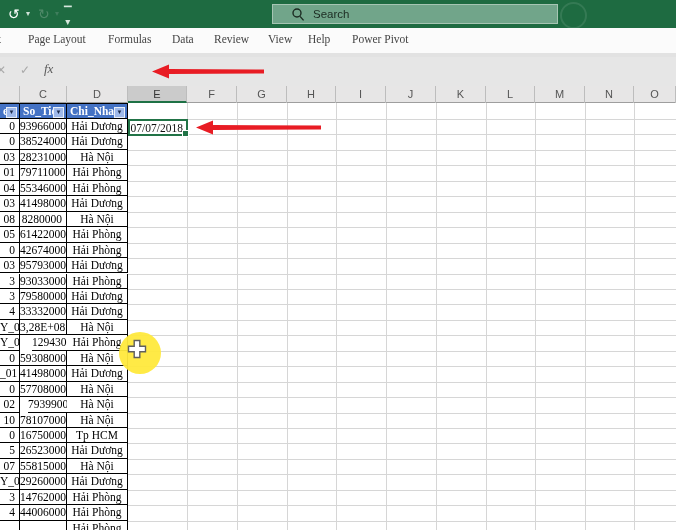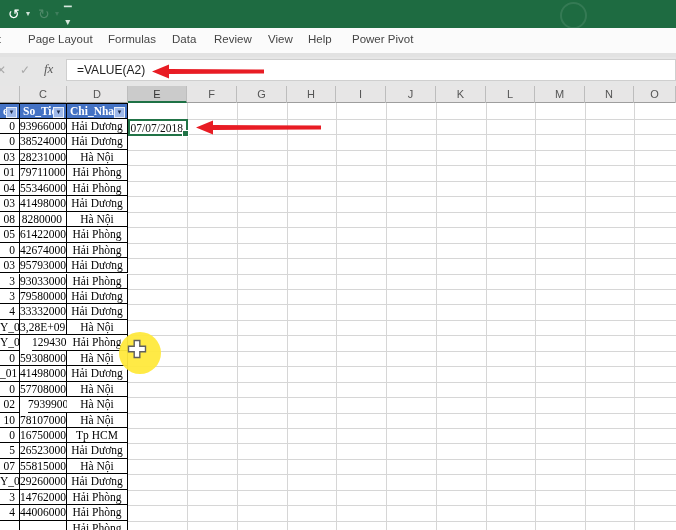--- a/index.html
+++ b/index.html
@@ -15,21 +15,21 @@
   .qat-more{position:absolute;left:64px;top:7px;color:#d7e8de;font-size:10px;line-height:10px;text-align:center;}
   .win-title{position:absolute;left:120px;top:7px;color:#fff;font-size:12.5px;white-space:nowrap;}
   .searchbox{position:absolute;left:272px;top:4px;width:286px;height:20px;background:#71a58a;
              border:1px solid #a6c5b3;box-sizing:border-box;}
   .search-glyph{position:absolute;left:18px;top:2px;color:#17332а;}
   .search-glyph svg{display:block;}
   .search-label{position:absolute;left:40px;top:3px;font-size:11.5px;color:#1c2b22;}
   .wm-circle{position:absolute;left:560px;top:2px;width:27px;height:27px;border-radius:50%;
              border:2px solid rgba(255,255,255,0.10);box-sizing:border-box;}
   
-  .ribbon{position:absolute;left:0;top:28px;width:676px;height:25px;background:#fbfbfb;}
+  .ribbon{position:absolute;left:0;top:28px;width:676px;height:25px;background:#fbfbfb;font-family:Liberation Serif, serif;}
   .rtab{position:absolute;top:5px;font-size:11.5px;color:#454545;white-space:nowrap;}
   .ribbon-strip{position:absolute;left:0;top:53px;width:676px;height:4px;background:#e2e2e2;}
   
   .fbar{position:absolute;left:0;top:57px;width:676px;height:29px;background:#e6e6e6;}
   .fb-cancel{position:absolute;left:-4px;top:6px;color:#a9a9a9;font-size:12px;}
   .fb-ok{position:absolute;left:20px;top:6px;color:#a9a9a9;font-size:12px;}
   .fb-fx{position:absolute;left:44px;top:4px;color:#5c5c5c;font-size:13px;
          font-family:"Liberation Serif",serif;font-style:italic;}
   .fb-input{position:absolute;left:66px;top:2px;width:610px;height:22px;background:#fff;
             border:1px solid #cfcfcf;box-sizing:border-box;font-size:12px;color:#222;
@@ -76,40 +76,48 @@
 <body>
 
 <div id="app">
 
   <div class="titlebar">
     <div class="qat-icon undo">↺</div>
     <div class="undo-caret">▾</div>
     <div class="qat-icon redo">↻</div>
     <div class="redo-caret">▾</div>
     <div class="qat-more">▔<br>▾</div>
+    <div class="searchbox">
+      <span class="search-glyph">
+        <svg width="14" height="15" viewBox="0 0 14 15">
+          <circle cx="6" cy="6" r="4" fill="none" stroke="#1c2b22" stroke-width="1.4"></circle>
+          <line x1="9" y1="9.4" x2="12.6" y2="13.4" stroke="#1c2b22" stroke-width="1.4"></line>
+        </svg>
+      </span>
+      <span class="search-label">Search</span>
+    </div>
     <div class="wm-circle"></div>
   </div>
 
   <div class="ribbon">
       <div class="rtab" style="left: -6px;">rt</div>
       <div class="rtab" style="left: 28px;">Page Layout</div>
       <div class="rtab" style="left: 108px;">Formulas</div>
       <div class="rtab" style="left: 172px;">Data</div>
       <div class="rtab" style="left: 214px;">Review</div>
       <div class="rtab" style="left: 268px;">View</div>
       <div class="rtab" style="left: 308px;">Help</div>
       <div class="rtab" style="left: 352px;">Power Pivot</div>
     </div>
   <div class="ribbon-strip"></div>
 
   <div class="fbar">
     <div class="fb-cancel">✕</div>
     <div class="fb-ok">✓</div>
     <div class="fb-fx">fx</div>
-    <div class="fb-input">=VALUE(A2)</div>
   </div>
 
   <div class="colstrip" id="colstrip">
       <div class="colhead" style="left: 20px; width: 47px;">C</div>
       <div class="colhead" style="left: 67px; width: 61px;">D</div>
       <div class="colhead sel" style="left: 128px; width: 59px;">E</div>
       <div class="colhead" style="left: 187px; width: 50px;">F</div>
       <div class="colhead" style="left: 237px; width: 50px;">G</div>
       <div class="colhead" style="left: 287px; width: 49px;">H</div>
       <div class="colhead" style="left: 336px; width: 50px;">I</div>
@@ -235,21 +243,21 @@
         <div class="dcell al-r" style="left: 20px; width: 47px;">79580000</div>
         <div class="dcell al-c" style="left: 67px; width: 61px;">Hải Dương</div>
       </div>
       <div class="drow" style="top: 201.4px;">
         <div class="dcell al-r" style="left: 0px; width: 20px;">4</div>
         <div class="dcell al-r" style="left: 20px; width: 47px;">33332000</div>
         <div class="dcell al-c" style="left: 67px; width: 61px;">Hải Dương</div>
       </div>
       <div class="drow" style="top: 216.85px;">
         <div class="dcell al-r" style="left: 0px; width: 20px;">Y_0</div>
-        <div class="dcell al-r" style="left: 20px; width: 47px;">3,28E+09</div>
+        <div class="dcell al-r" style="left: 20px; width: 47px;">3,28E+08</div>
         <div class="dcell al-c" style="left: 67px; width: 61px;">Hà Nội</div>
       </div>
       <div class="drow" style="top: 232.3px;">
         <div class="dcell al-r" style="left: 0px; width: 20px;">Y_0</div>
         <div class="dcell al-r" style="left: 32px; width: 38px;">12943000</div>
         <div class="dcell al-c" style="left: 67px; width: 61px;">Hải Phòng</div>
       </div>
       <div class="drow" style="top: 247.75px;">
         <div class="dcell al-r" style="left: 0px; width: 20px;">0</div>
         <div class="dcell al-r" style="left: 20px; width: 47px;">59308000</div>

